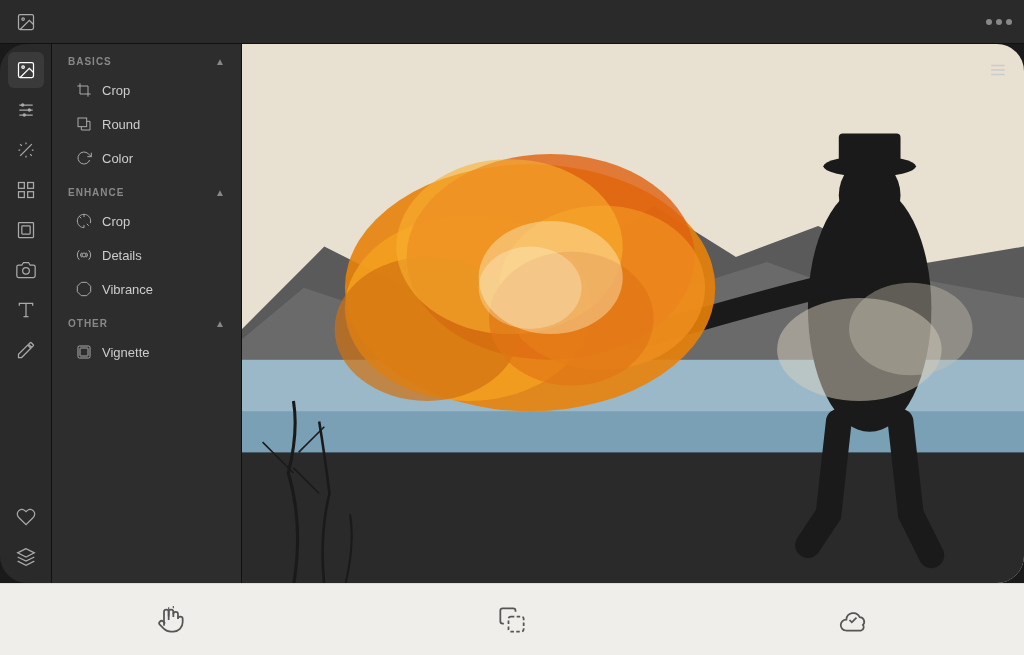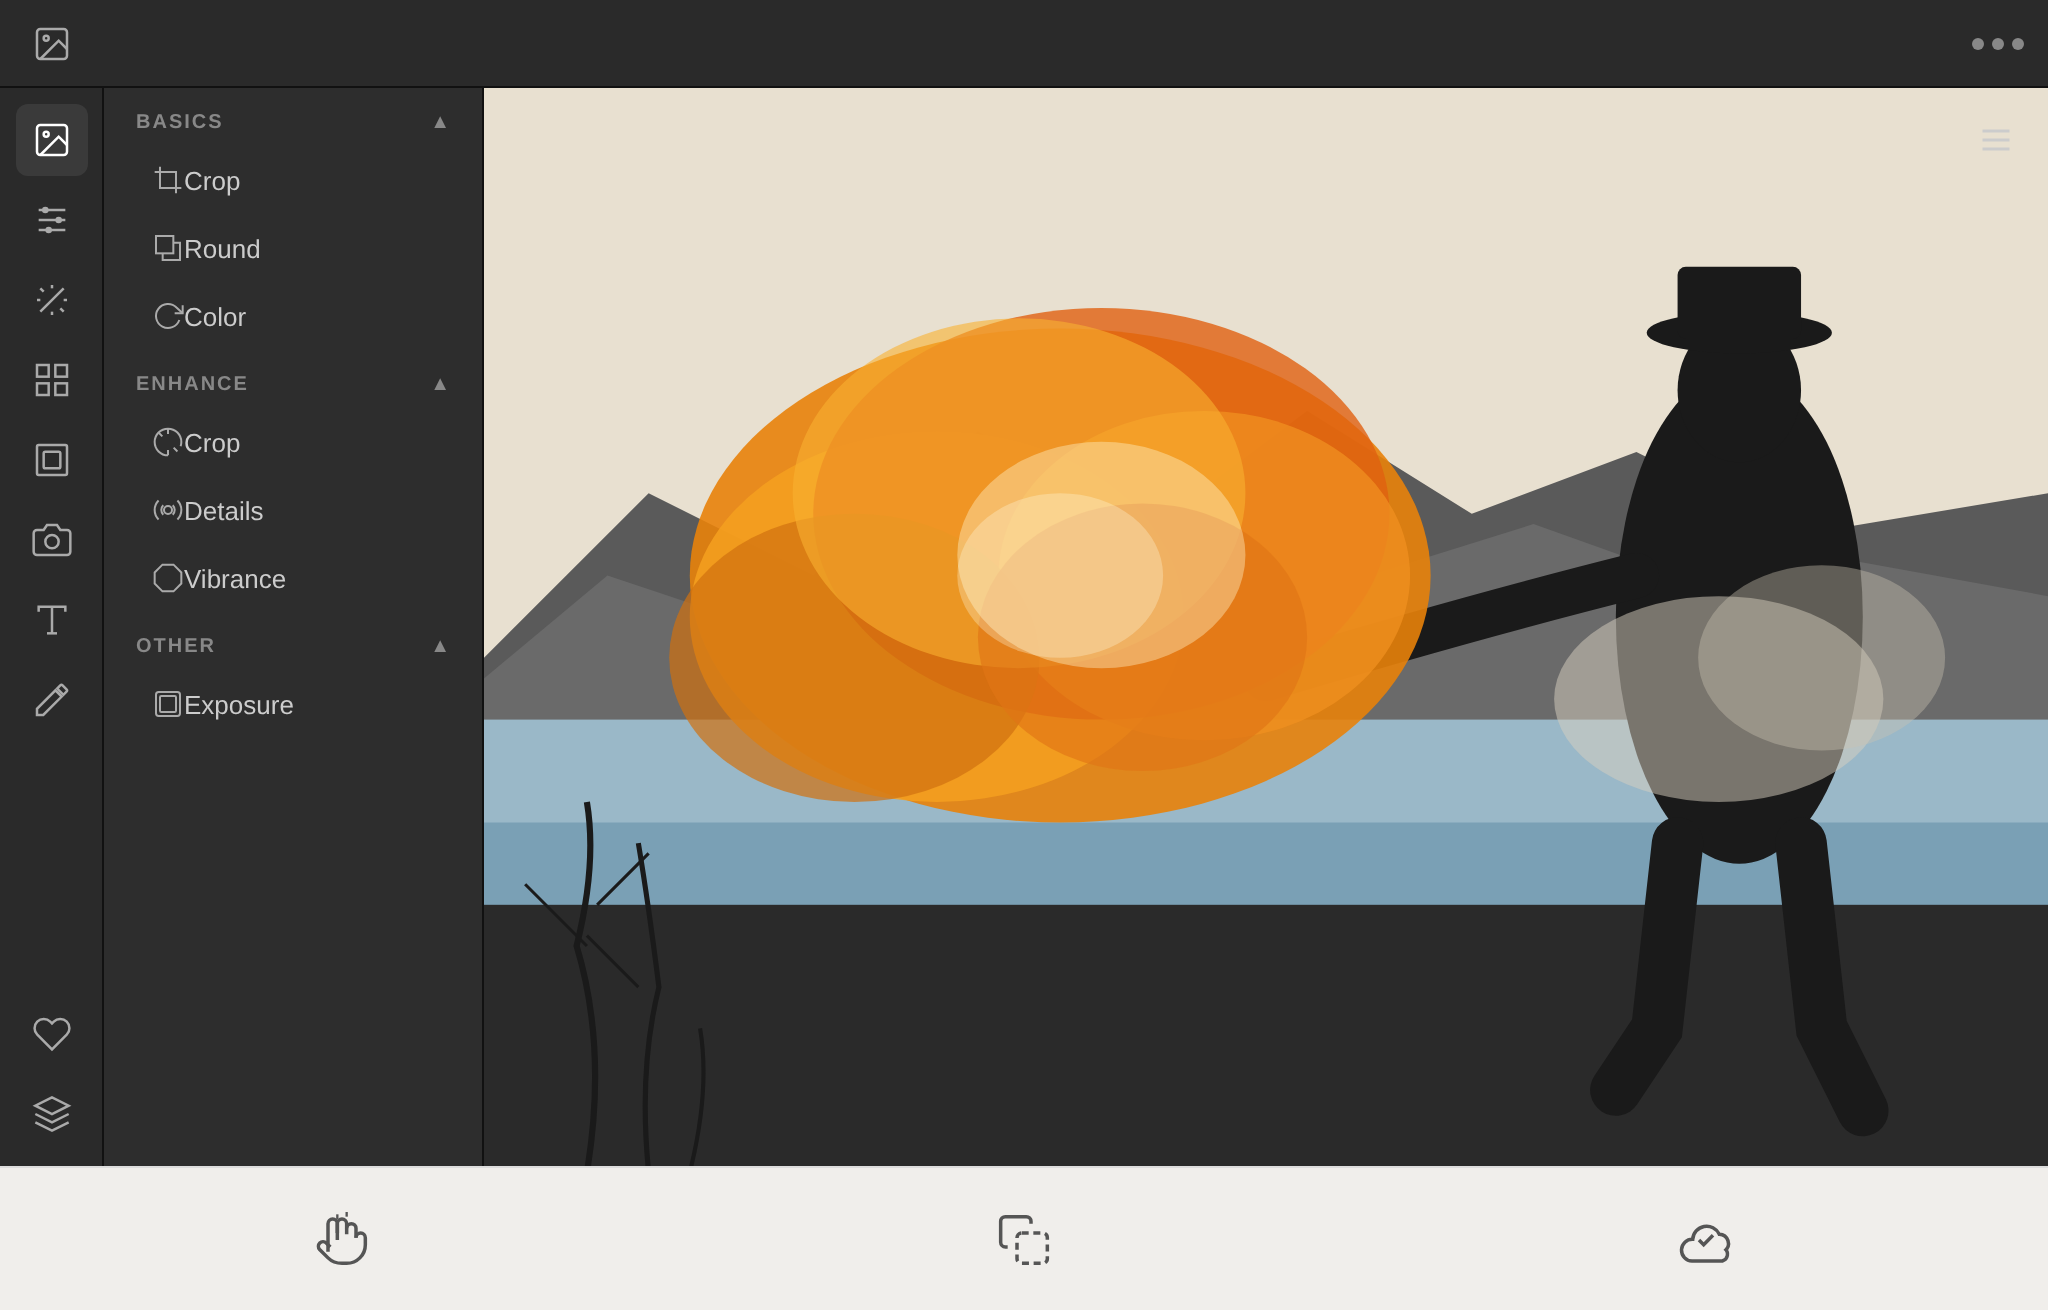--- a/index.html
+++ b/index.html
@@ -44,20 +44,21 @@
       height: 6px;
       border-radius: 50%;
       background: #888;
     }
 
     
     .main-area {
       flex: 1;
       display: flex;
       overflow: hidden;
+      border-radius: 27px;
     }
 
     
     .icon-toolbar {
       width: 52px;
       background: #2a2a2a;
       display: flex;
       flex-direction: column;
       align-items: center;
       padding: 8px 0;
@@ -106,20 +107,21 @@
       text-transform: uppercase;
     }
     .section-chevron {
       color: #888;
       font-size: 10px;
     }
 
     .menu-item {
       display: flex;
       align-items: center;
+      gap: 10px;
       padding: 9px 16px 9px 24px;
       cursor: pointer;
       color: #ccc;
       font-size: 13px;
       transition: background 0.15s;
     }
     .menu-item svg {
       width: 16px;
       height: 16px;
       stroke: currentColor;
@@ -353,21 +355,21 @@
     <div class="section-header">
       <span class="section-title">OTHER</span>
       <span class="section-chevron">▲</span>
     </div>
 
     <div class="menu-item">
       <svg viewBox="0 0 24 24">
         <rect x="3" y="3" width="18" height="18" rx="2"></rect>
         <rect x="6" y="6" width="12" height="12" rx="1"></rect>
       </svg>
-      <span>Exposure</span>
+      <span>Vignette</span>
     </div>
   </div>
 
   <div class="canvas-area">
     
     <div class="canvas-menu-btn">
       <svg width="18" height="18" viewBox="0 0 24 24" stroke="#ccc" fill="none" stroke-width="2">
         <line x1="3" y1="6" x2="21" y2="6"></line>
         <line x1="3" y1="12" x2="21" y2="12"></line>
         <line x1="3" y1="18" x2="21" y2="18"></line>

